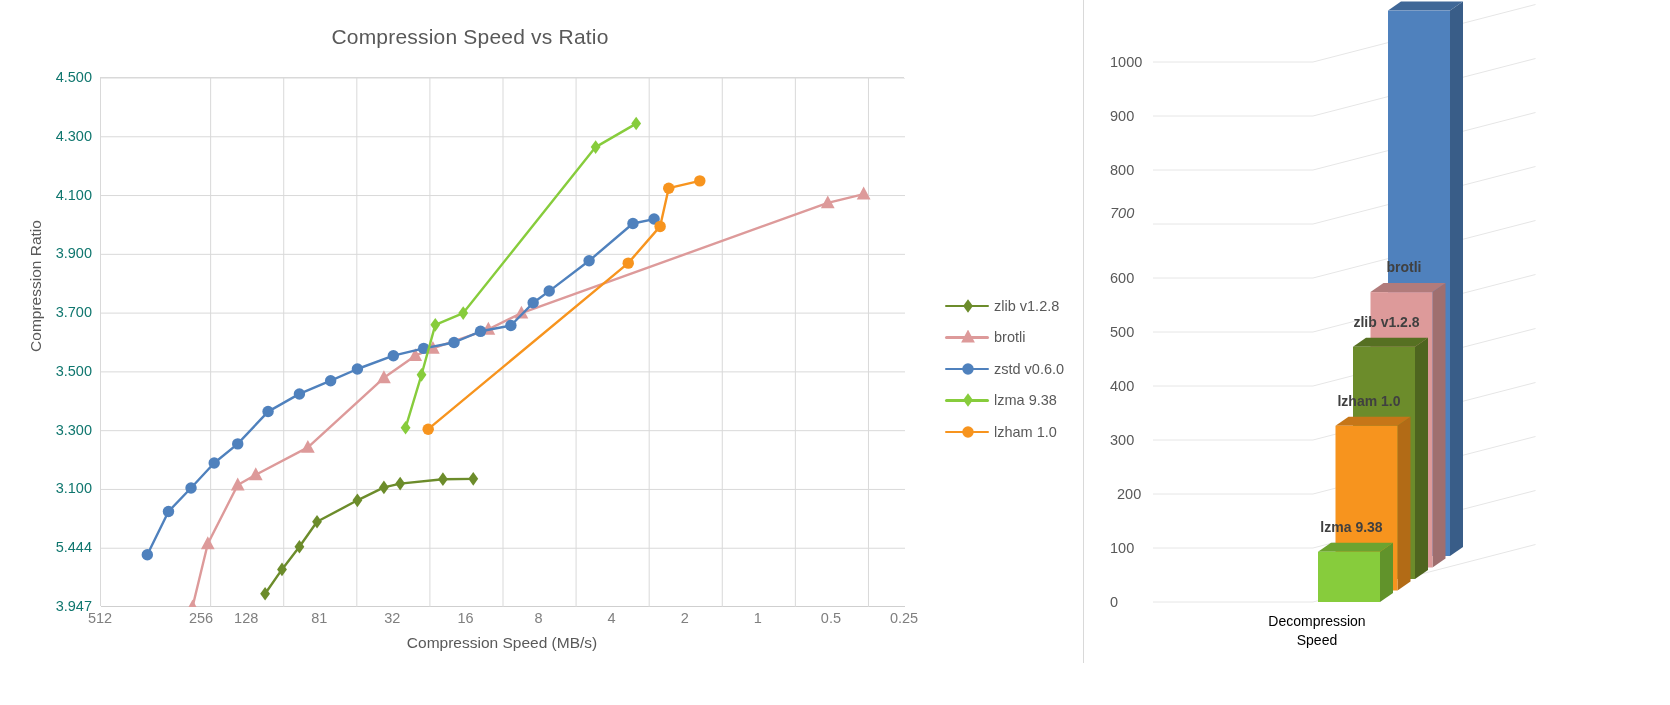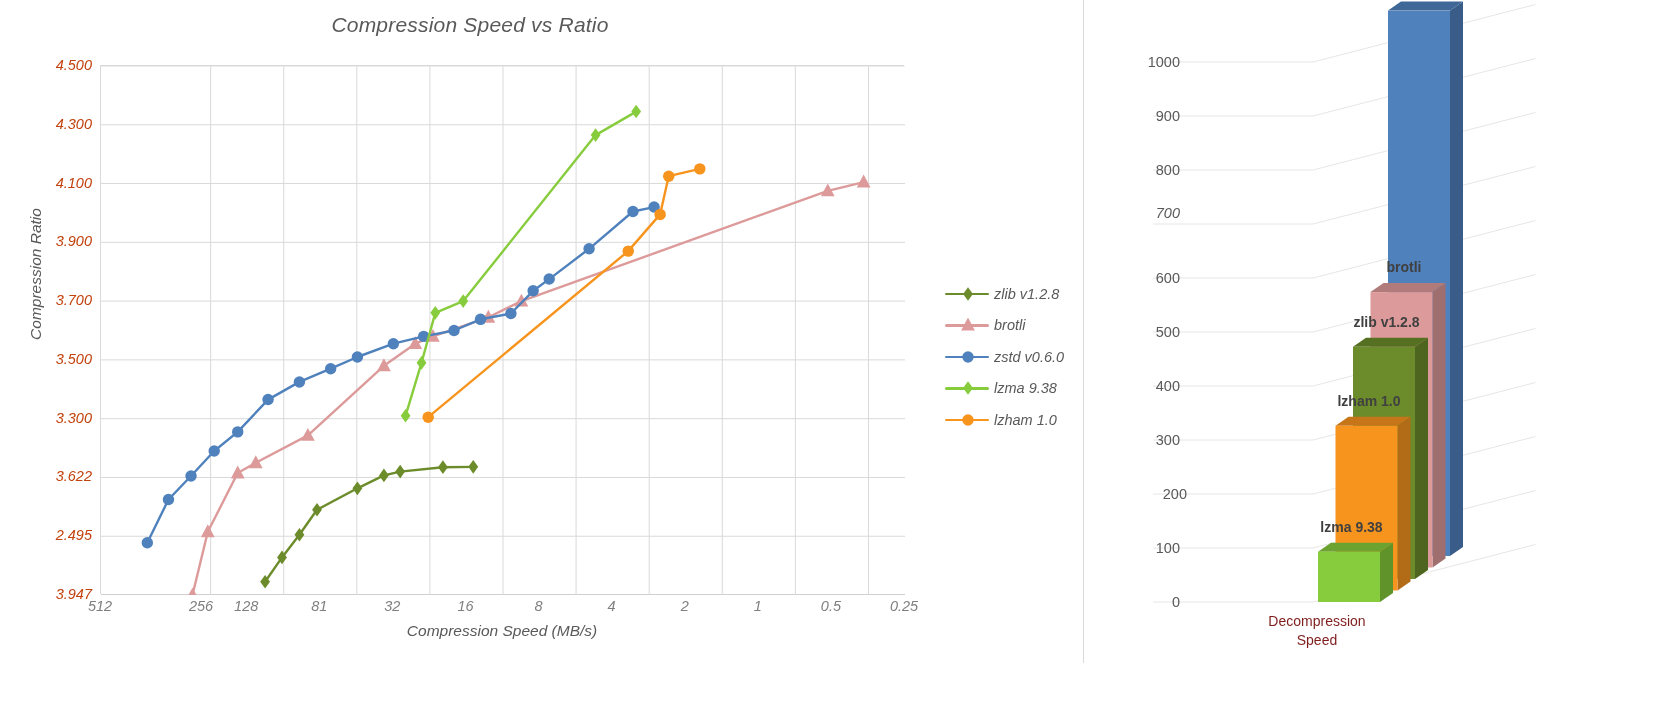--- a/index.html
+++ b/index.html
@@ -11,38 +11,38 @@
   }
   .stage{position:absolute;left:0;top:0;width:1670px;height:705px;}
 
   
   .panel-divider{
     position:absolute;left:1083px;top:0;width:1px;height:663px;
     background:#d9d9d9;
   }
 
   
-  #scatter-panel{position:absolute;left:0;top:0;width:1083px;height:575px;font-style:italic;}
+  #scatter-panel{position:absolute;left:0;top:12px;width:1083px;height:575px;}
 
   #scatter-title{
     position:absolute;left:0;top:13px;width:940px;text-align:center;
     font-size:21px;color:#595959;letter-spacing:.2px;
   }
 
   
   #plot-area{
     position:absolute;left:100px;top:65px;width:804px;height:529px;
     border-left:1px solid #d9d9d9;border-top:1px solid #d9d9d9;
     box-sizing:border-box;
   }
   #plot-svg{position:absolute;left:0;top:0;}
 
   .ytick{
     position:absolute;right:0;width:64px;text-align:right;
-    font-size:14.5px;color:#c2410c;transform:translateY(-50%);
+    font-size:14.5px;color:#0f766e;transform:translateY(-50%);
     white-space:nowrap;
   }
   #ytick-wrap{position:absolute;left:20px;top:65px;width:72px;height:529px;}
 
   .xtick{
     position:absolute;top:0;font-size:14.5px;color:#7f7f7f;
     transform:translateX(-50%);white-space:nowrap;
   }
   #xtick-wrap{position:absolute;left:100px;top:598px;width:804px;height:24px;}
 
@@ -70,53 +70,53 @@
     position:absolute;left:0;top:6px;width:44px;height:2.6px;border-radius:2px;
   }
   .legend-swatch .lmk{position:absolute;left:15px;top:0px;}
   .legend-label{font-size:14.5px;color:#595959;}
 
   
   #bar-panel{position:absolute;left:1083px;top:0;width:587px;height:705px;}
   #bar-svg{position:absolute;left:0;top:0;}
 
   .btick{
-    position:absolute;font-size:14.5px;color:#595959;text-align:right;
+    position:absolute;font-size:14.5px;color:#595959;
     transform:translateY(-50%);white-space:nowrap;width:70px;
   }
   #btick-wrap{position:absolute;left:1110px;top:0;width:70px;height:705px;}
 
   .bar-label{
     position:absolute;font-size:14px;font-weight:bold;color:#404040;
     white-space:nowrap;transform:translateX(-50%);
   }
   #bar-cat-label{
     position:absolute;left:1247px;top:612px;width:140px;text-align:center;
-    font-size:14px;color:#7f1d1d;line-height:19px;
+    font-size:14px;color:#000000;line-height:19px;
   }
 </style>
 </head>
 <body>
 
 <div class="stage">
 
   <div id="scatter-panel">
 
     <div id="scatter-title">Compression Speed vs Ratio</div>
 
     <div id="ytick-wrap">
         <div class="ytick" style="top: 0px;">4.500</div>
         <div class="ytick" style="top: 58.7778px;">4.300</div>
         <div class="ytick" style="top: 117.556px;">4.100</div>
         <div class="ytick" style="top: 176.333px;">3.900</div>
         <div class="ytick" style="top: 235.111px;">3.700</div>
         <div class="ytick" style="top: 293.889px;">3.500</div>
         <div class="ytick" style="top: 352.667px;">3.300</div>
-        <div class="ytick" style="top: 411.444px;">3.622</div>
-        <div class="ytick" style="top: 470.222px;">2.495</div>
+        <div class="ytick" style="top: 411.444px;">3.100</div>
+        <div class="ytick" style="top: 470.222px;">5.444</div>
         <div class="ytick" style="top: 529px;">3.947</div>
       </div>
     <div id="xtick-wrap">
         <div class="xtick" style="left: 0px;">512</div>
         <div class="xtick" style="left: 73.0909px; margin-left: 28px;">256</div>
         <div class="xtick" style="left: 146.182px;">128</div>
         <div class="xtick" style="left: 219.273px;">81</div>
         <div class="xtick" style="left: 292.364px;">32</div>
         <div class="xtick" style="left: 365.455px;">16</div>
         <div class="xtick" style="left: 438.545px;">8</div>

